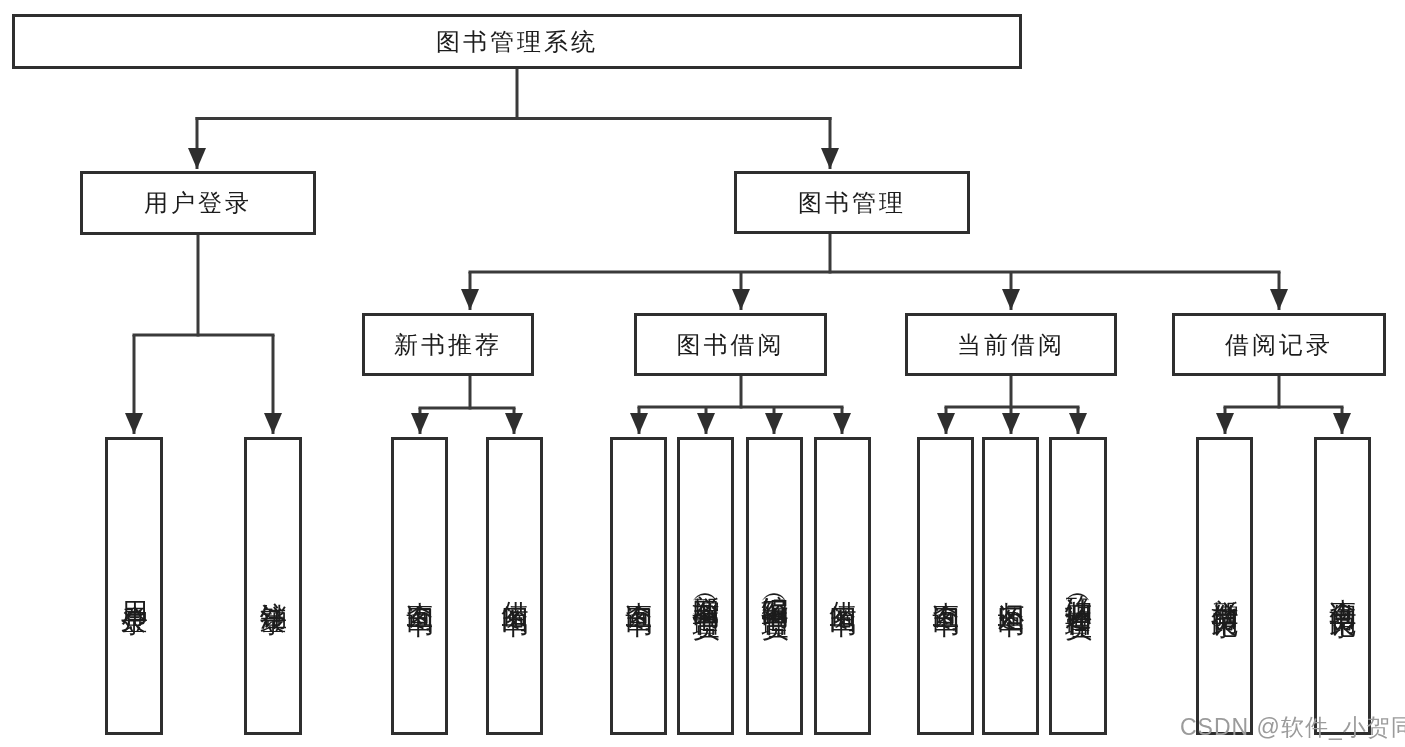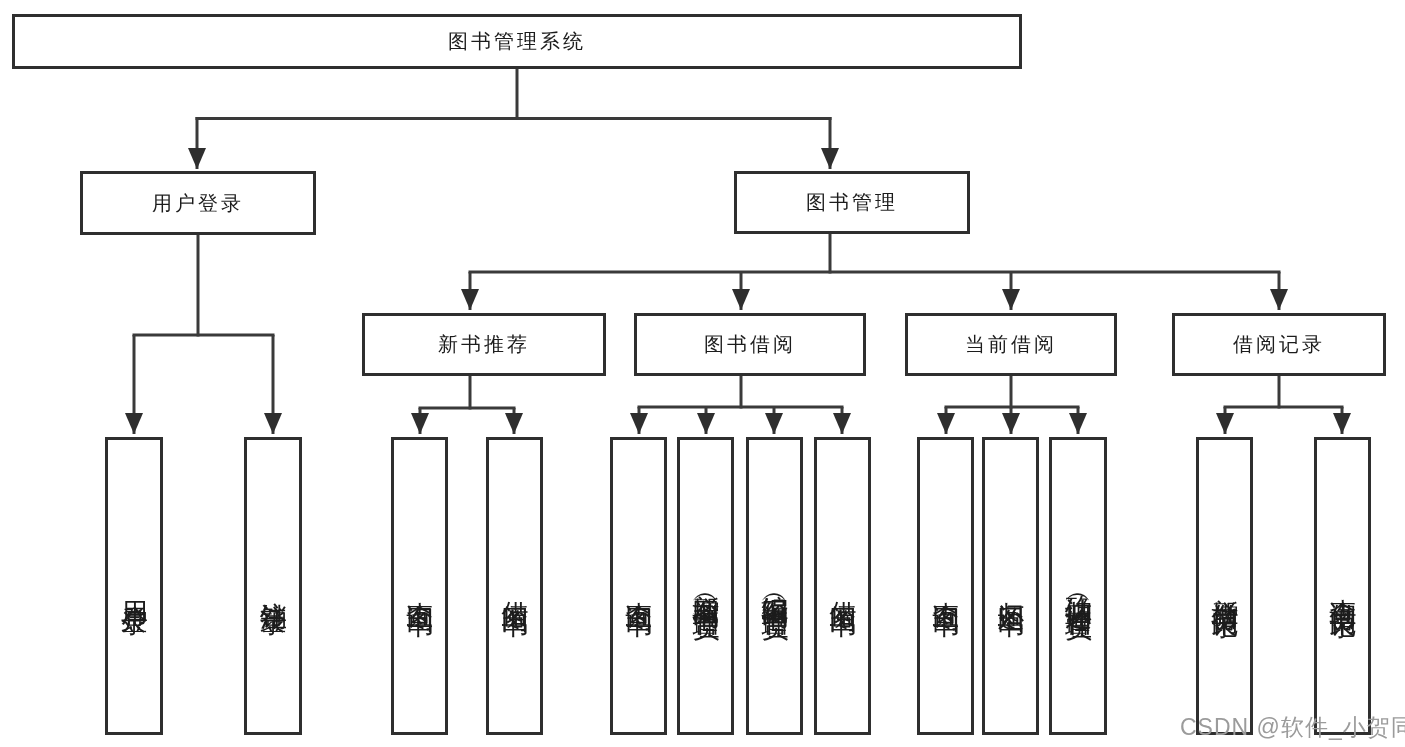--- a/index.html
+++ b/index.html
@@ -5,21 +5,21 @@
   html,body{margin:0;padding:0;background:#ffffff;}
   .canvas{
     position:relative;width:1405px;height:747px;background:#ffffff;
     font-family:"Liberation Sans","DejaVu Sans",sans-serif;overflow:hidden;
   }
   .connectors{position:absolute;left:0;top:0;z-index:1;}
   .box{
     position:absolute;box-sizing:border-box;border:3px solid #2f2f2f;background:#ffffff;
     display:flex;align-items:center;justify-content:center;color:#1c1c1c;z-index:2;
   }
-  .h-label{font-size:20px;letter-spacing:3px;white-space:nowrap;}
+  .h-label{font-size:24px;letter-spacing:3px;white-space:nowrap;}
   .v-label{
     writing-mode:vertical-rl;text-orientation:mixed;
     font-size:27px;letter-spacing:3px;line-height:1;white-space:nowrap;
   }
   .watermark{
     position:absolute;left:1180px;top:712px;z-index:5;
     color:#9b9b9b;font-size:23px;letter-spacing:1px;white-space:nowrap;
   }
 </style>
 </head>
@@ -81,24 +81,24 @@
     <span class="h-label">图书管理系统</span>
   </div>
 
   <div class="box" style="left:80px;top:171px;width:236px;height:64px;">
     <span class="h-label">用户登录</span>
   </div>
   <div class="box" style="left:712px;top:171px;width:236px;height:63px;margin-left:22px;">
     <span class="h-label">图书管理</span>
   </div>
 
-  <div class="box" style="left:362px;top:313px;width:244px;height:63px;">
+  <div class="box" style="left:362px;top:313px;width:172px;height:63px;">
     <span class="h-label">新书推荐</span>
   </div>
-  <div class="box" style="left:634px;top:313px;width:232px;height:63px;">
+  <div class="box" style="left:634px;top:313px;width:193px;height:63px;">
     <span class="h-label">图书借阅</span>
   </div>
   <div class="box" style="left:905px;top:313px;width:212px;height:63px;">
     <span class="h-label">当前借阅</span>
   </div>
   <div class="box" style="left:1172px;top:313px;width:214px;height:63px;">
     <span class="h-label">借阅记录</span>
   </div>
 
   <div class="box" style="left:105px;top:437px;width:58px;height:298px;">

